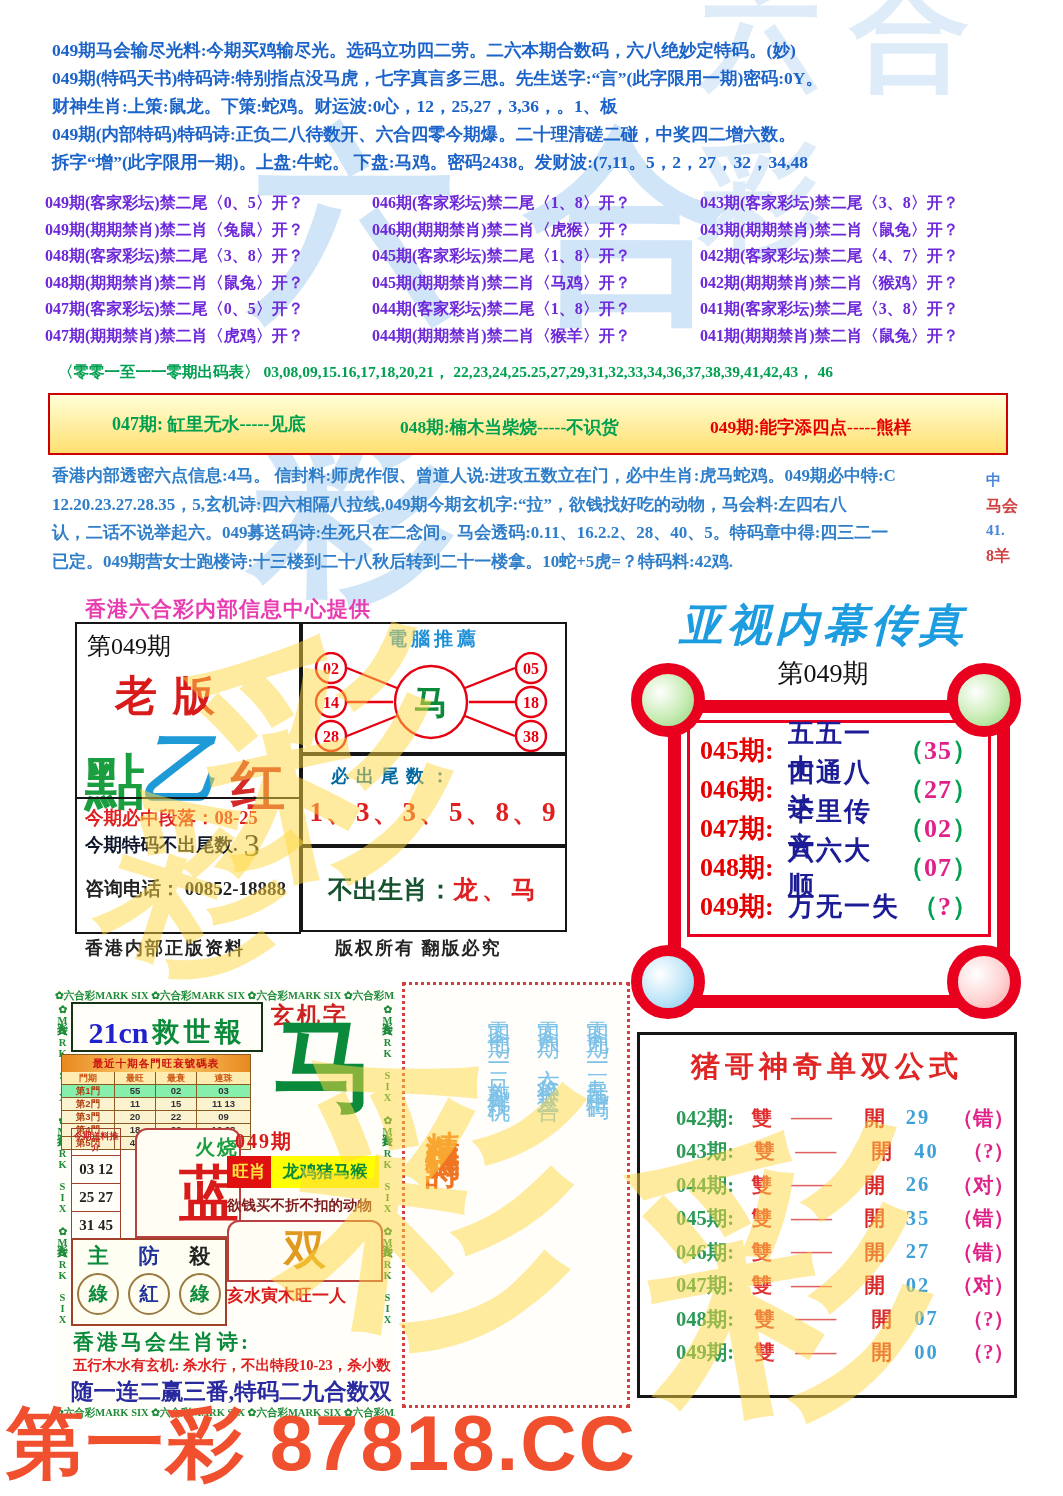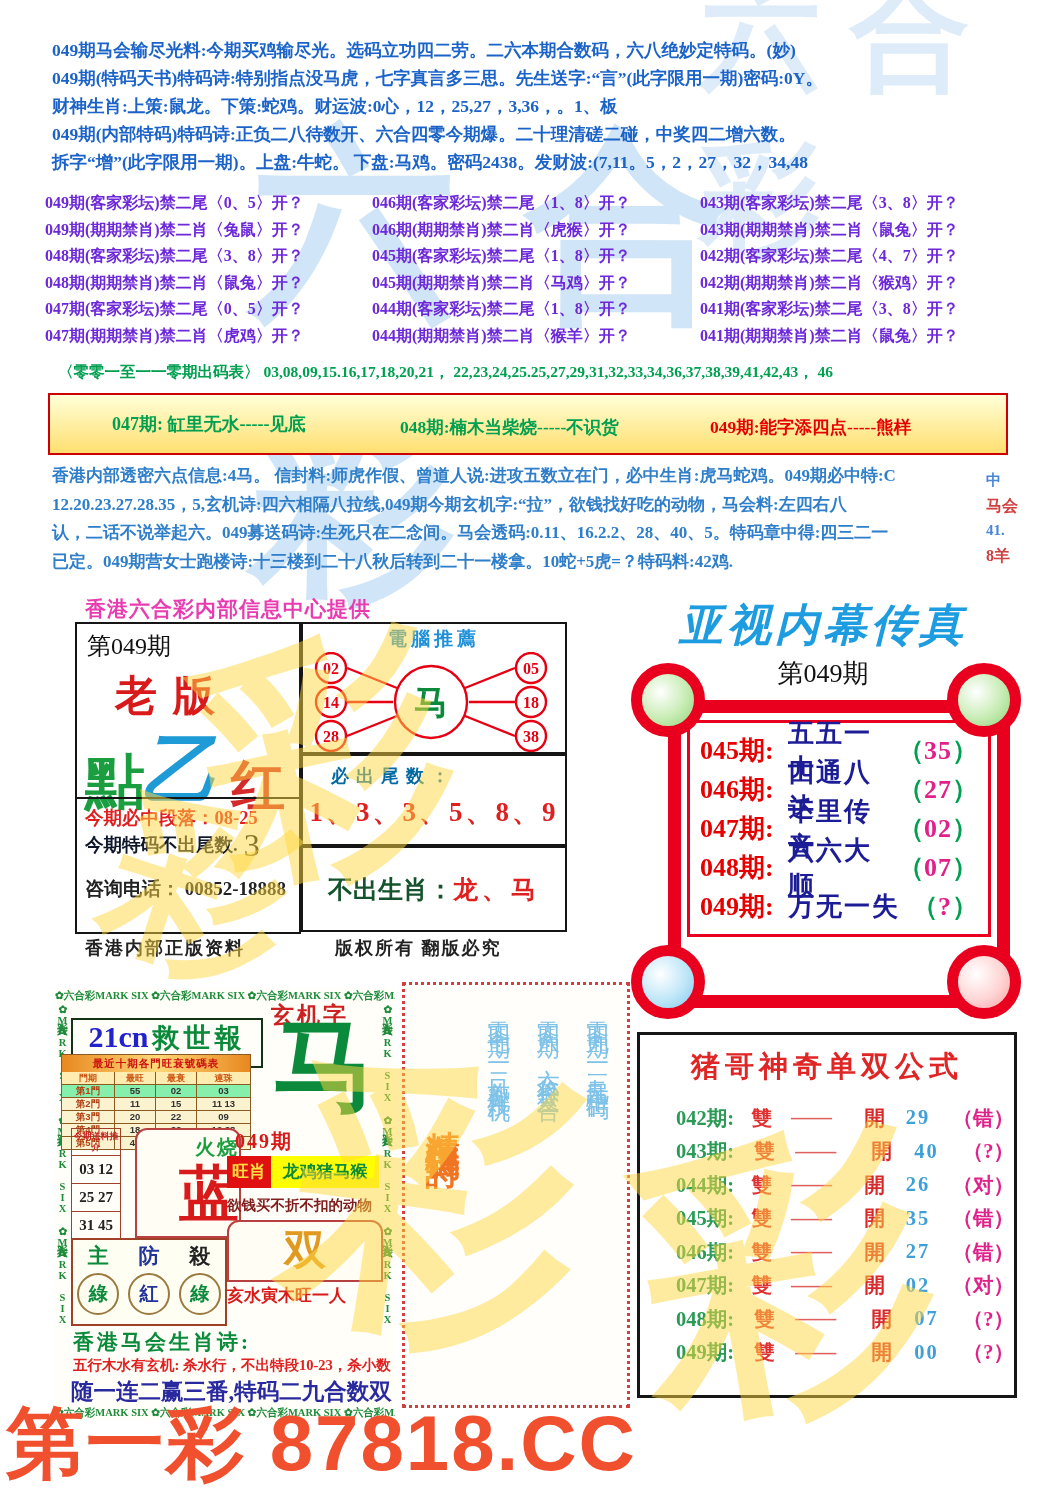--- a/index.html
+++ b/index.html
@@ -210,21 +210,21 @@
   <div class="strip nw" style="left:0;bottom:0;right:0;height:15px">
     <span>✿六合彩MARK SIX ✿六合彩MARK SIX ✿六合彩MARK SIX </span><span>✿六合彩MARK SIX ✿六合彩MARK SIX ✿六合彩MARK SIX </span>
   </div>
   <div class="strip vtxt nw" style="left:0;top:15px;bottom:15px;width:15px">
     <span>✿六合彩MARK SIX ✿六合彩MARK SIX ✿六合彩MARK SIX </span>
   </div>
   <div class="strip vtxt nw" style="right:0;top:15px;bottom:15px;width:15px">
     <span>✿六合彩MARK SIX ✿六合彩MARK SIX ✿六合彩MARK SIX </span>
   </div>
 
-  <div class="abs" style="left:16px;top:30px;width:188px;height:46px;border:2px solid #143314;display:flex;align-items:flex-start;justify-content:center">
+  <div class="abs" style="left:16px;top:14px;width:188px;height:46px;border:2px solid #143314;display:flex;align-items:flex-end;justify-content:center">
     <span style="font-size:30px;font-weight:bold;color:#2222cc">21cn</span>
     <span style="font-size:27px;font-weight:bold;color:#0a8a3a;letter-spacing:4px;margin-left:4px">救世報</span>
   </div>
 
   <div class="abs nw" style="left:216px;top:12px;font-size:23px;font-weight:bold;color:#cc2222;letter-spacing:3px">玄机字</div>
   <div class="abs" style="left:214px;top:24px;width:110px;text-align:center;font-size:102px;font-weight:bold;color:#0a8a3a;line-height:110px">马</div>
 
   <div class="abs" style="left:6px;top:66px;width:188px;border:1.5px solid #8a5a20;font-family:'Liberation Sans',sans-serif">
     <div style="height:17px;line-height:17px;text-align:center;font-size:10.5px;font-weight:bold;color:#cc1111;letter-spacing:1px;
                 background:linear-gradient(90deg,#e88820,#ffd878,#e88820)">最近十期各門旺衰號碼表</div>

